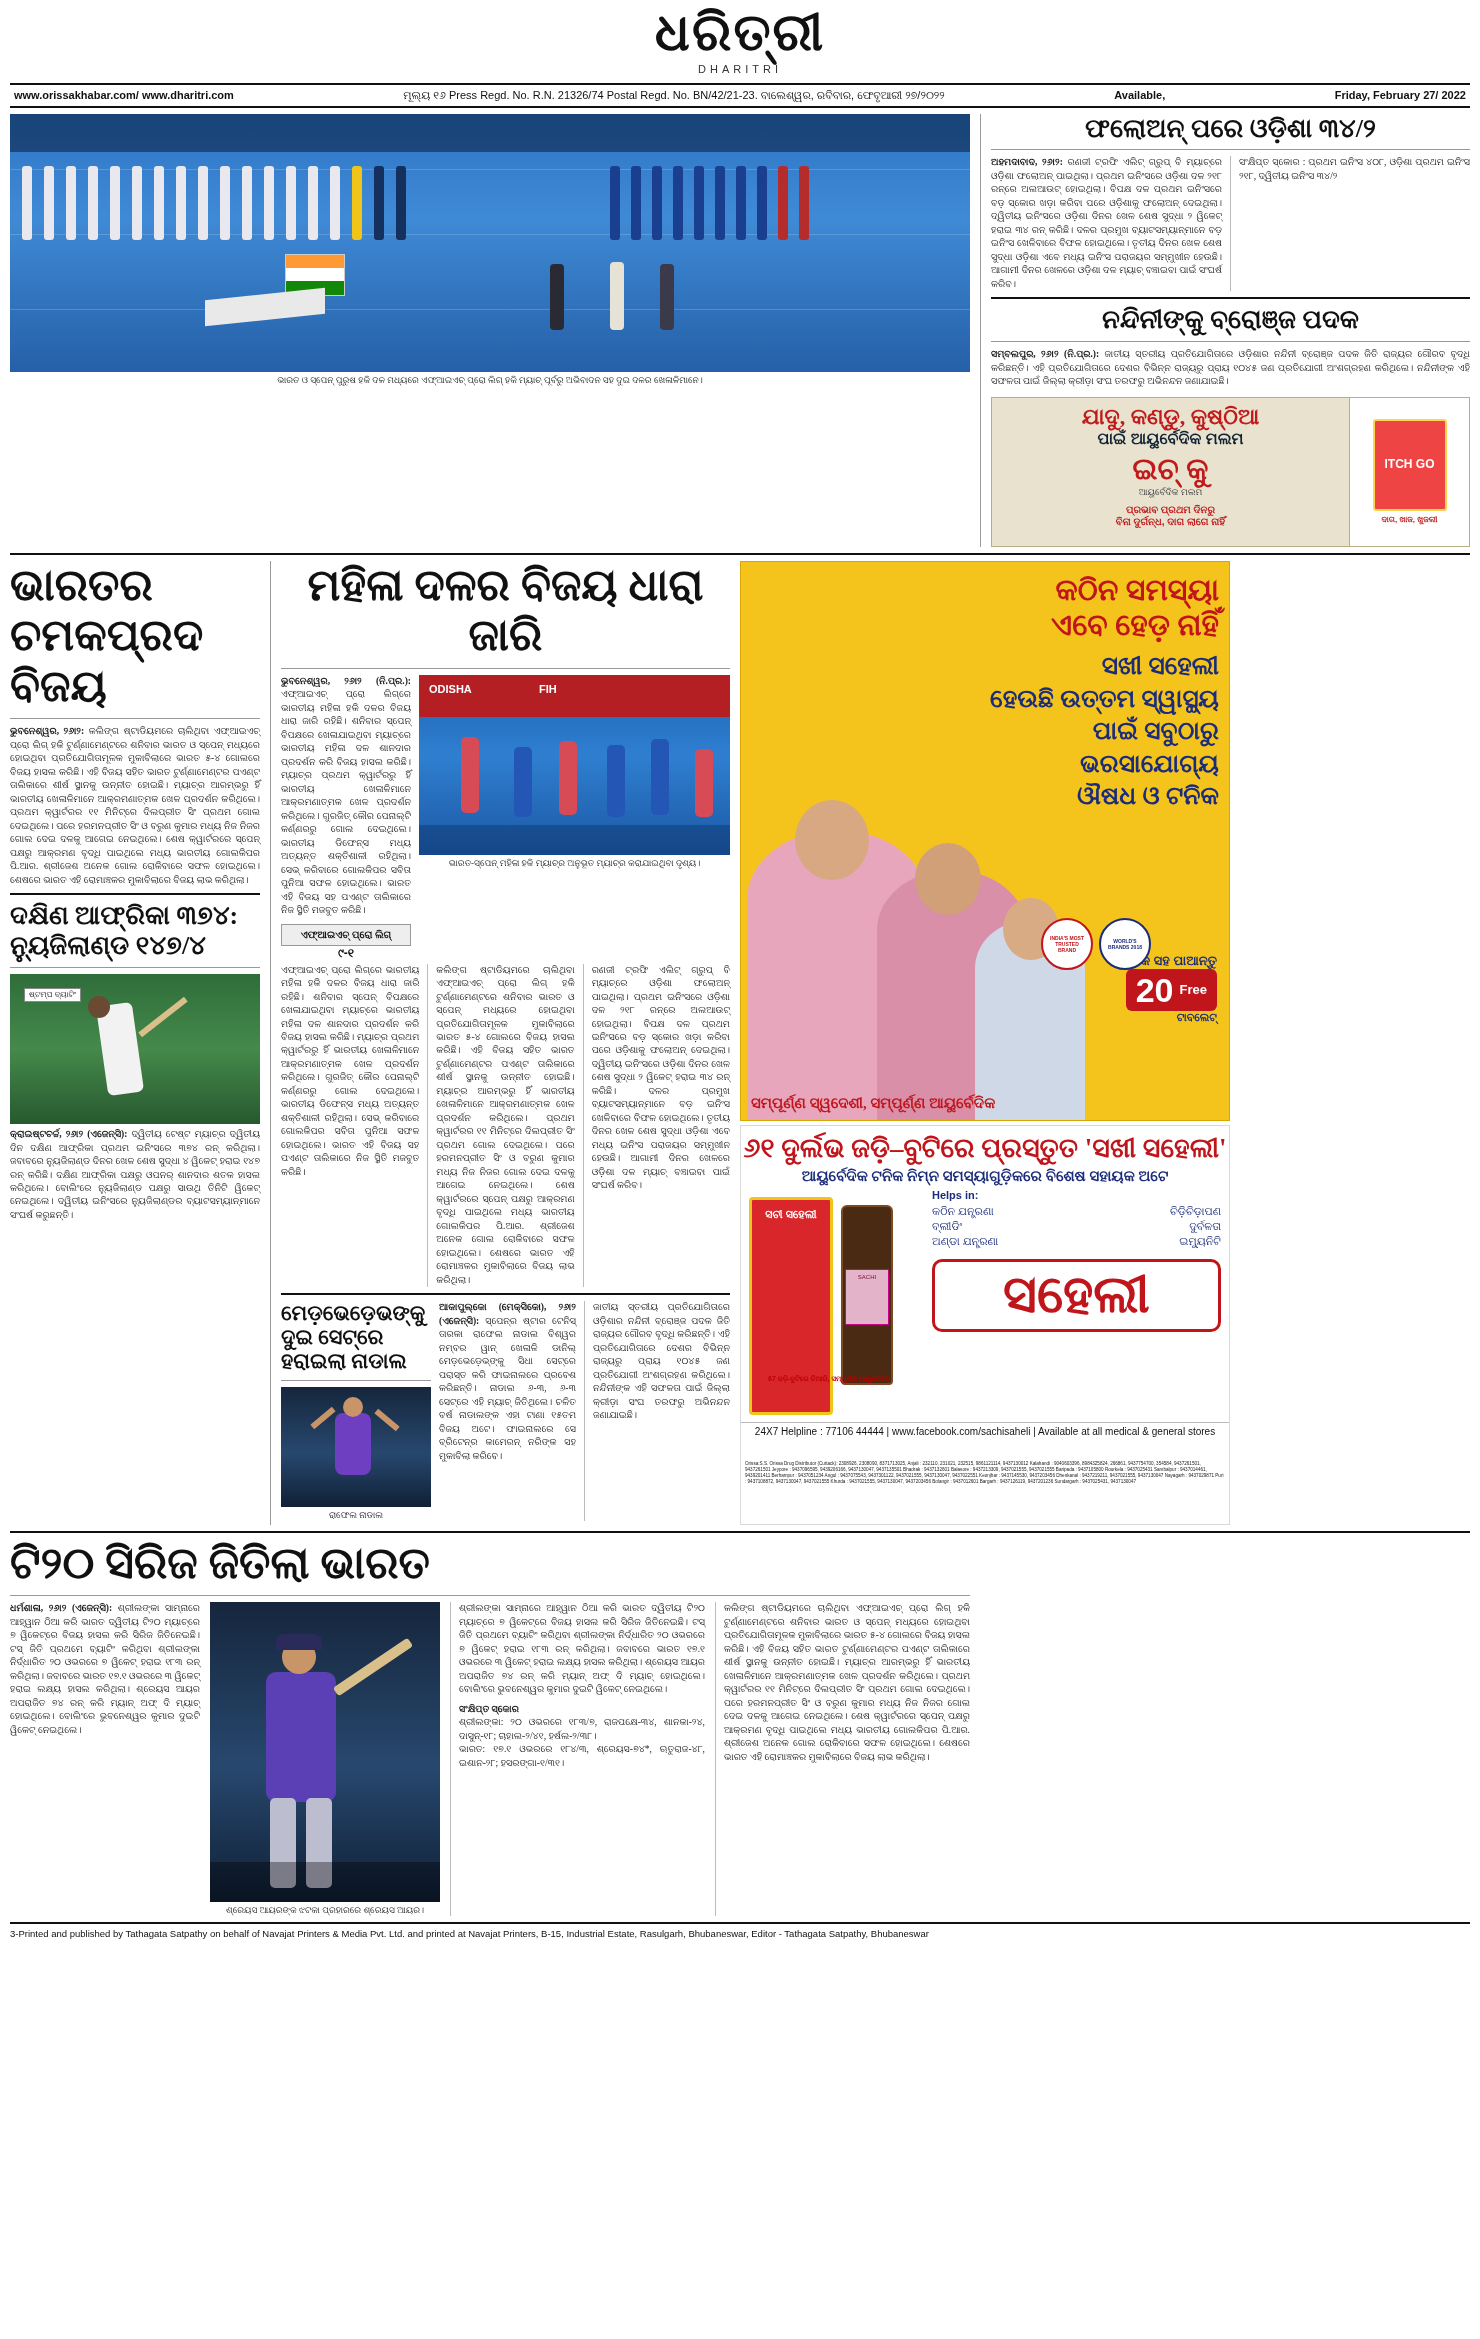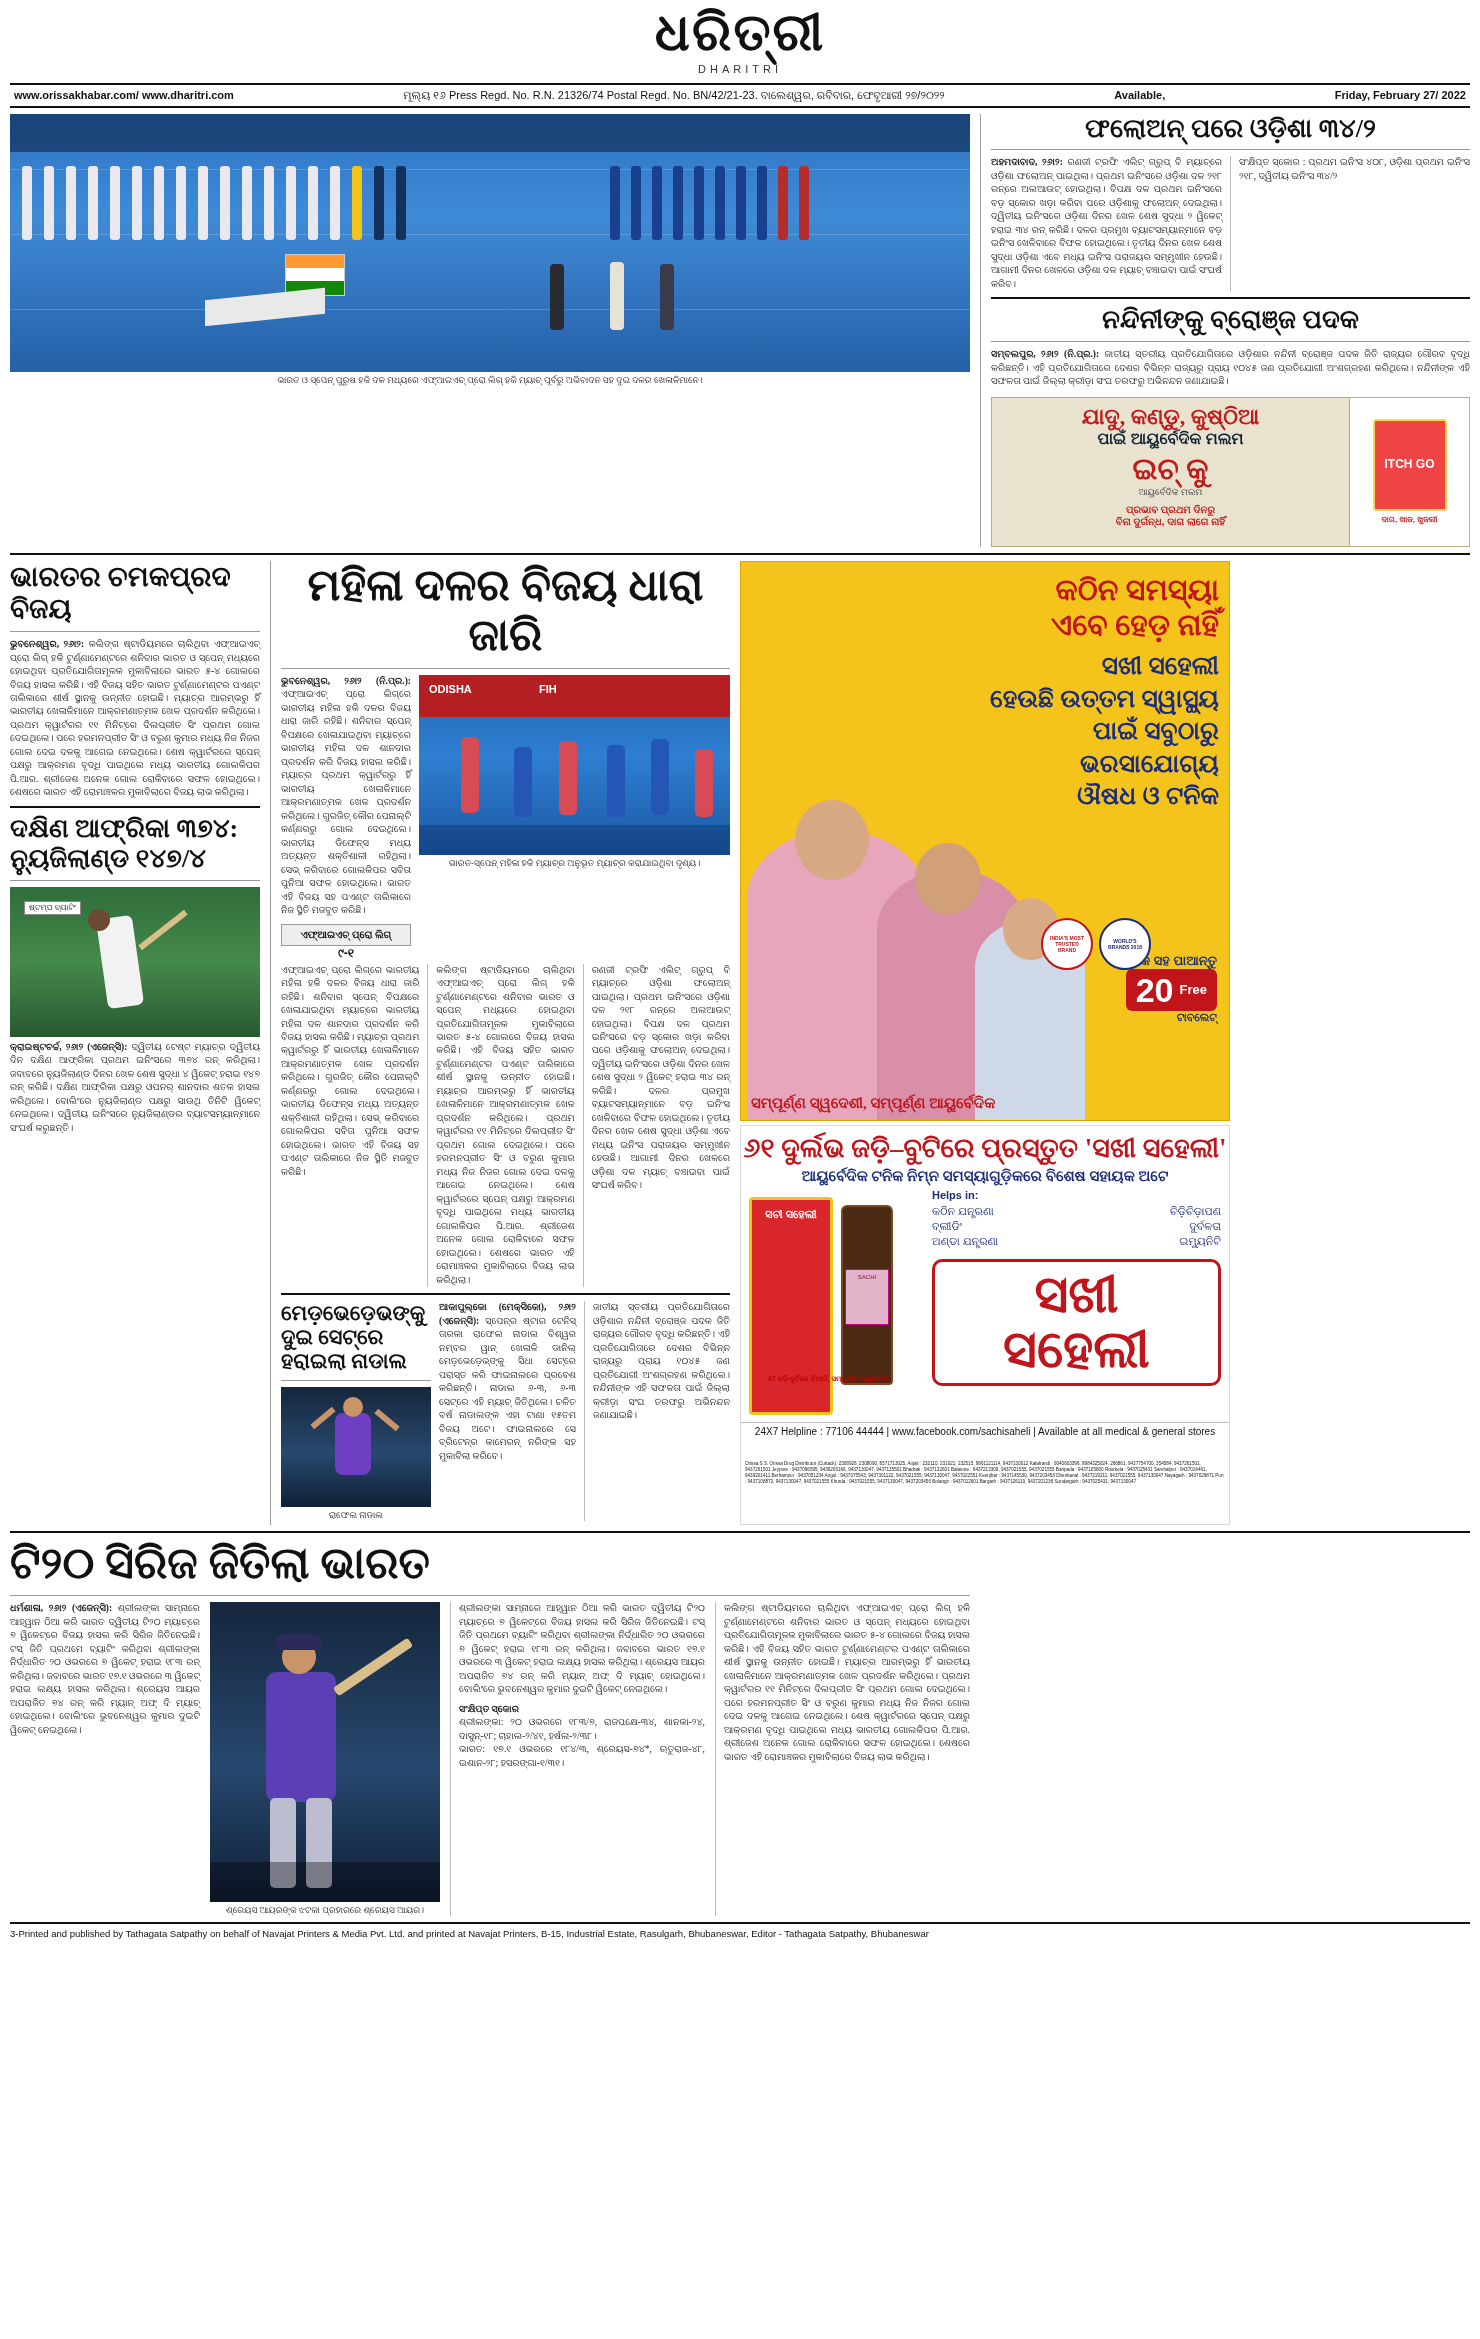--- a/index.html
+++ b/index.html
@@ -55,21 +55,21 @@
   .hline-thick { border-top: 2px solid #111; margin: 6px 0; }
 
   
   .headline {
     font-family: "Liberation Serif", serif;
     font-weight: bold;
     line-height: 1.15;
     color: #111;
   }
   .h-xl { font-size: 44px; }
-  .h-lg { font-size: 28px; }
+  .h-lg { font-size: 44px; }
   .h-md { font-size: 26px; }
   .h-sm { font-size: 21px; }
 
   .body-text {
     font-size: 9.5px;
     line-height: 1.42;
     text-align: justify;
     color: #1a1a1a;
     font-family: "Liberation Serif", serif;
   }
@@ -452,21 +452,20 @@
                 <div class="hrow">
                   <span>ବ୍ଲୀଡିଂ</span>
                   <span>ଦୁର୍ବଳତା</span>
                 </div>
                 <div class="hrow">
                   <span>ଅଣ୍ଡା ଯନ୍ତ୍ରଣା</span>
                   <span>ଇମ୍ୟୁନିଟି</span>
                 </div>
               </div>
               <div class="sakhi-logo" style="margin-top:10px;">
-                <div>ସଖୀ</div>
                 <div>ସହେଲୀ</div>
               </div>
             </div>
           </div>
 
           <div class="helpline" style="position:absolute;left:0;right:0;bottom:84px;">24X7 Helpline : 77106 44444  |  www.facebook.com/sachisaheli  |  Available at all medical &amp; general stores</div>
           <div class="legal" style="position:absolute;left:0;right:0;bottom:0;height:66px;overflow:hidden;">Orissa:S.S. Orissa Drug Distributor (Cuttack): 2308926, 2308090, 8371713025, Anjali : 232110, 231021, 232515, 9861121114, 9437130012 Kalahandi : 9040603396, 8984325824, 266861, 9437754700, 354584, 9437261501, 9437261501 Jeypore : 9437096595, 9439206166, 9437130047, 9437135501 Bhadrak : 9437132601 Balasore : 9437213309, 9437021555, 9437021555 Baripada : 9437105800 Rourkela : 9437025431 Sambalpur : 9437014461, 9439201411 Berhampur : 9437051234 Angul : 9437075543, 9437301122, 9437021555, 9437130047, 9437022551 Keonjhar : 9437145530, 9437203456 Dhenkanal : 9437219211, 9437021555, 9437130047 Nayagarh : 9437029871 Puri : 9437108872, 9437130047, 9437021555 Khurda : 9437021555, 9437130047, 9437203456 Bolangir : 9437012601 Bargarh : 9437126119, 9437201236 Sundargarh : 9437025431, 9437130047</div>
         </div>
       </div>
     </div>

